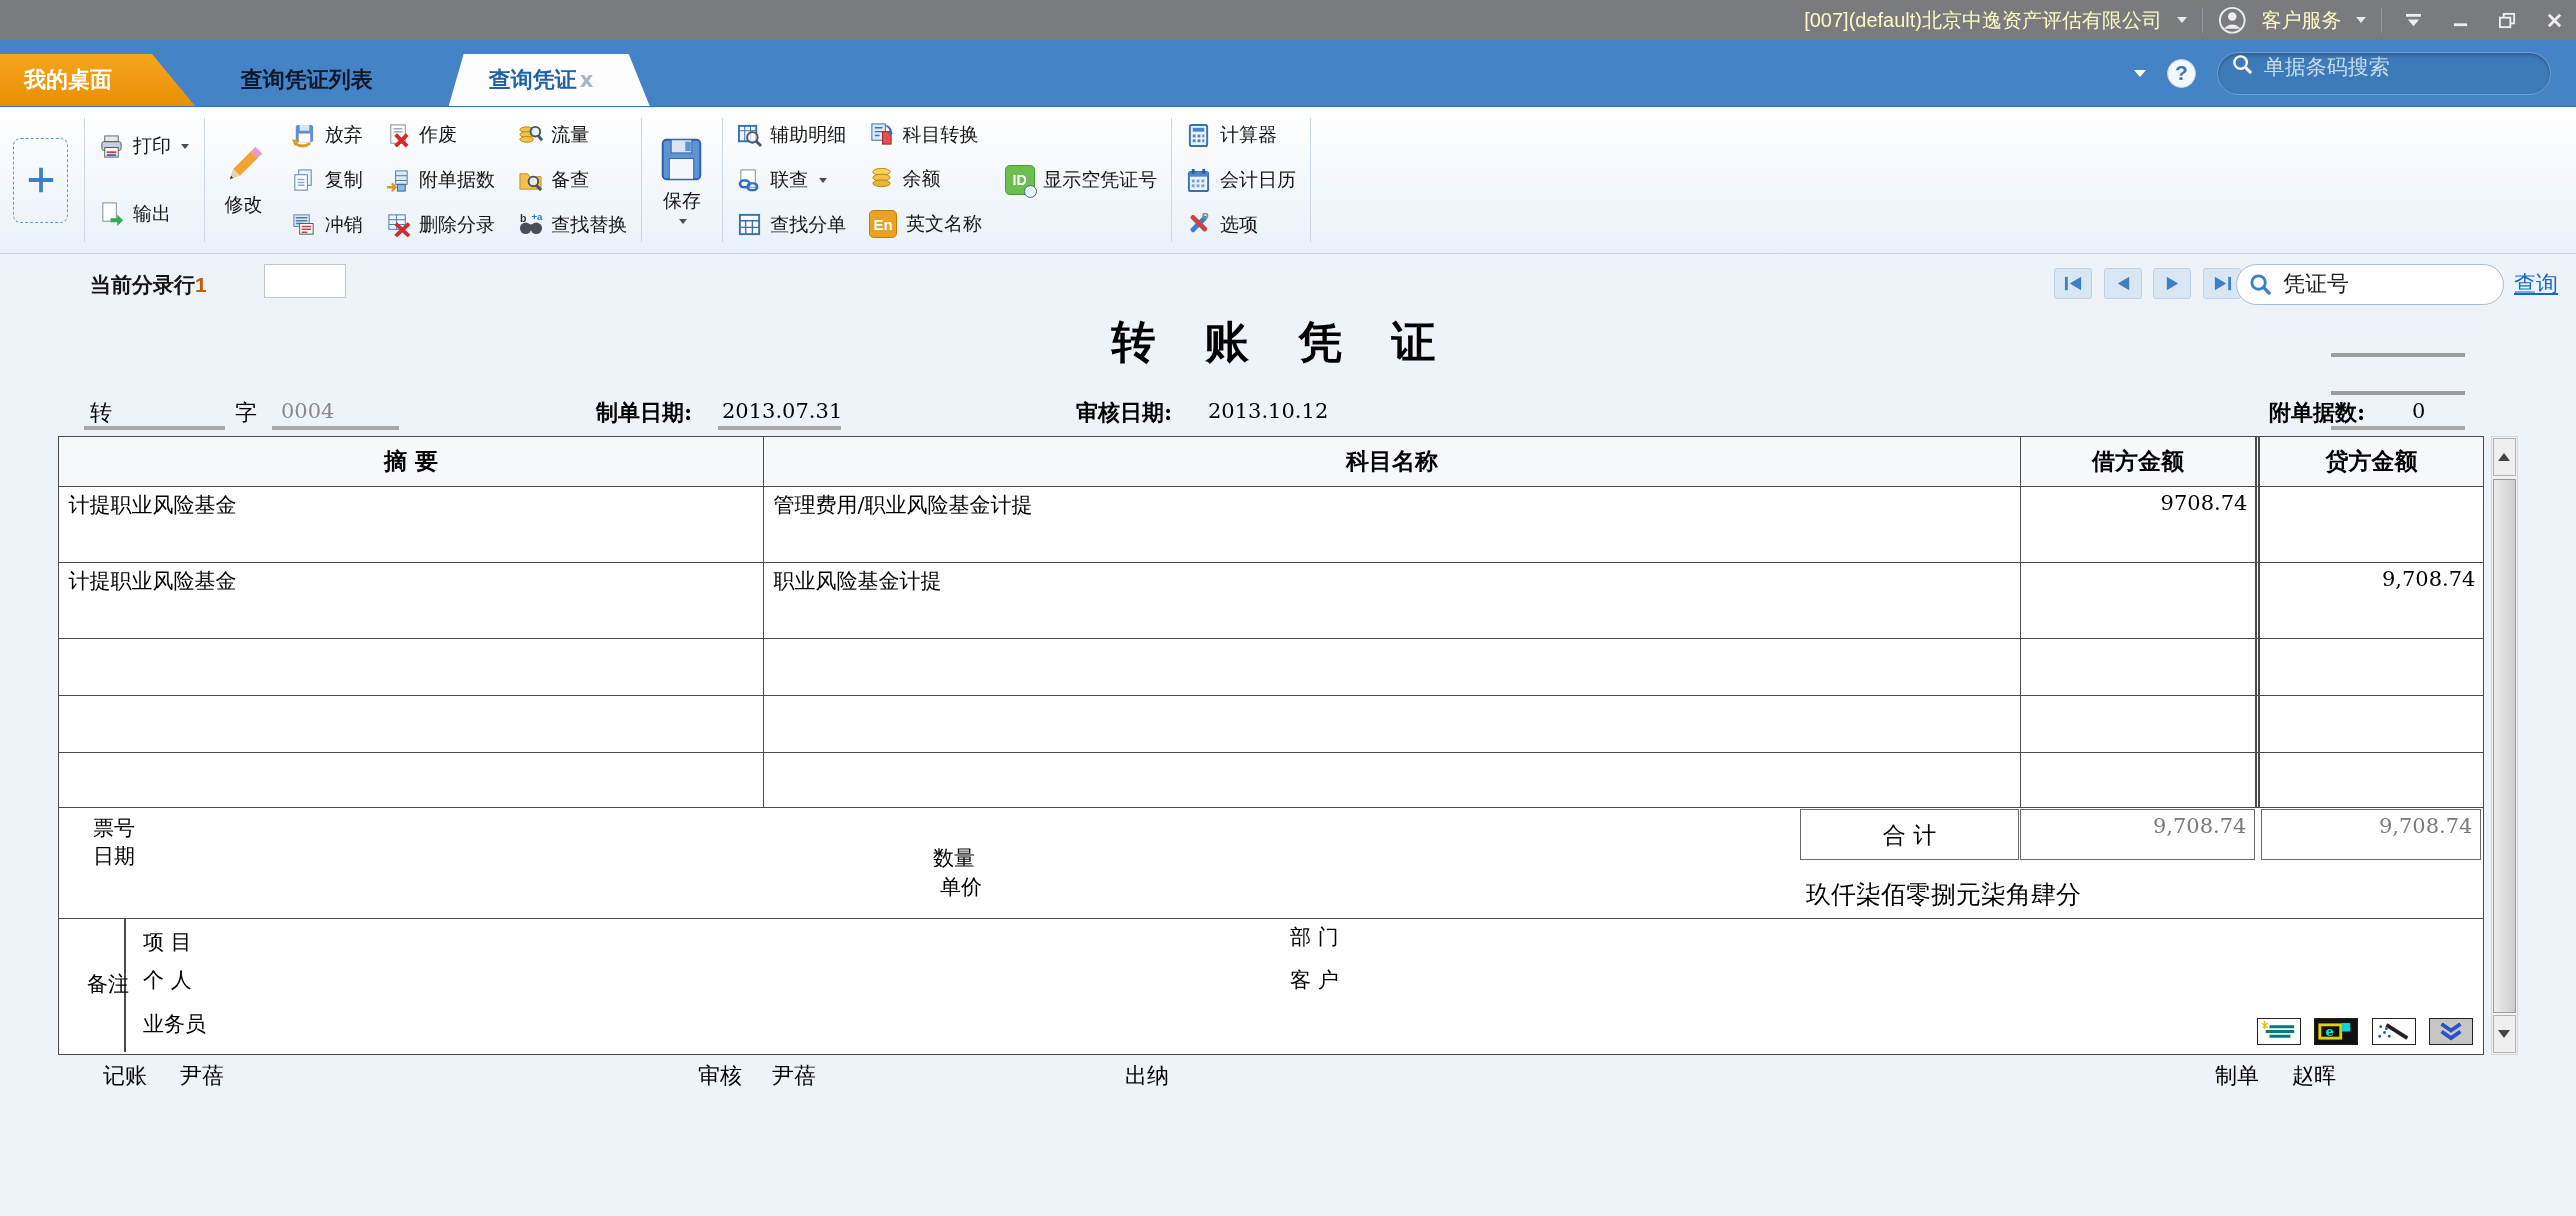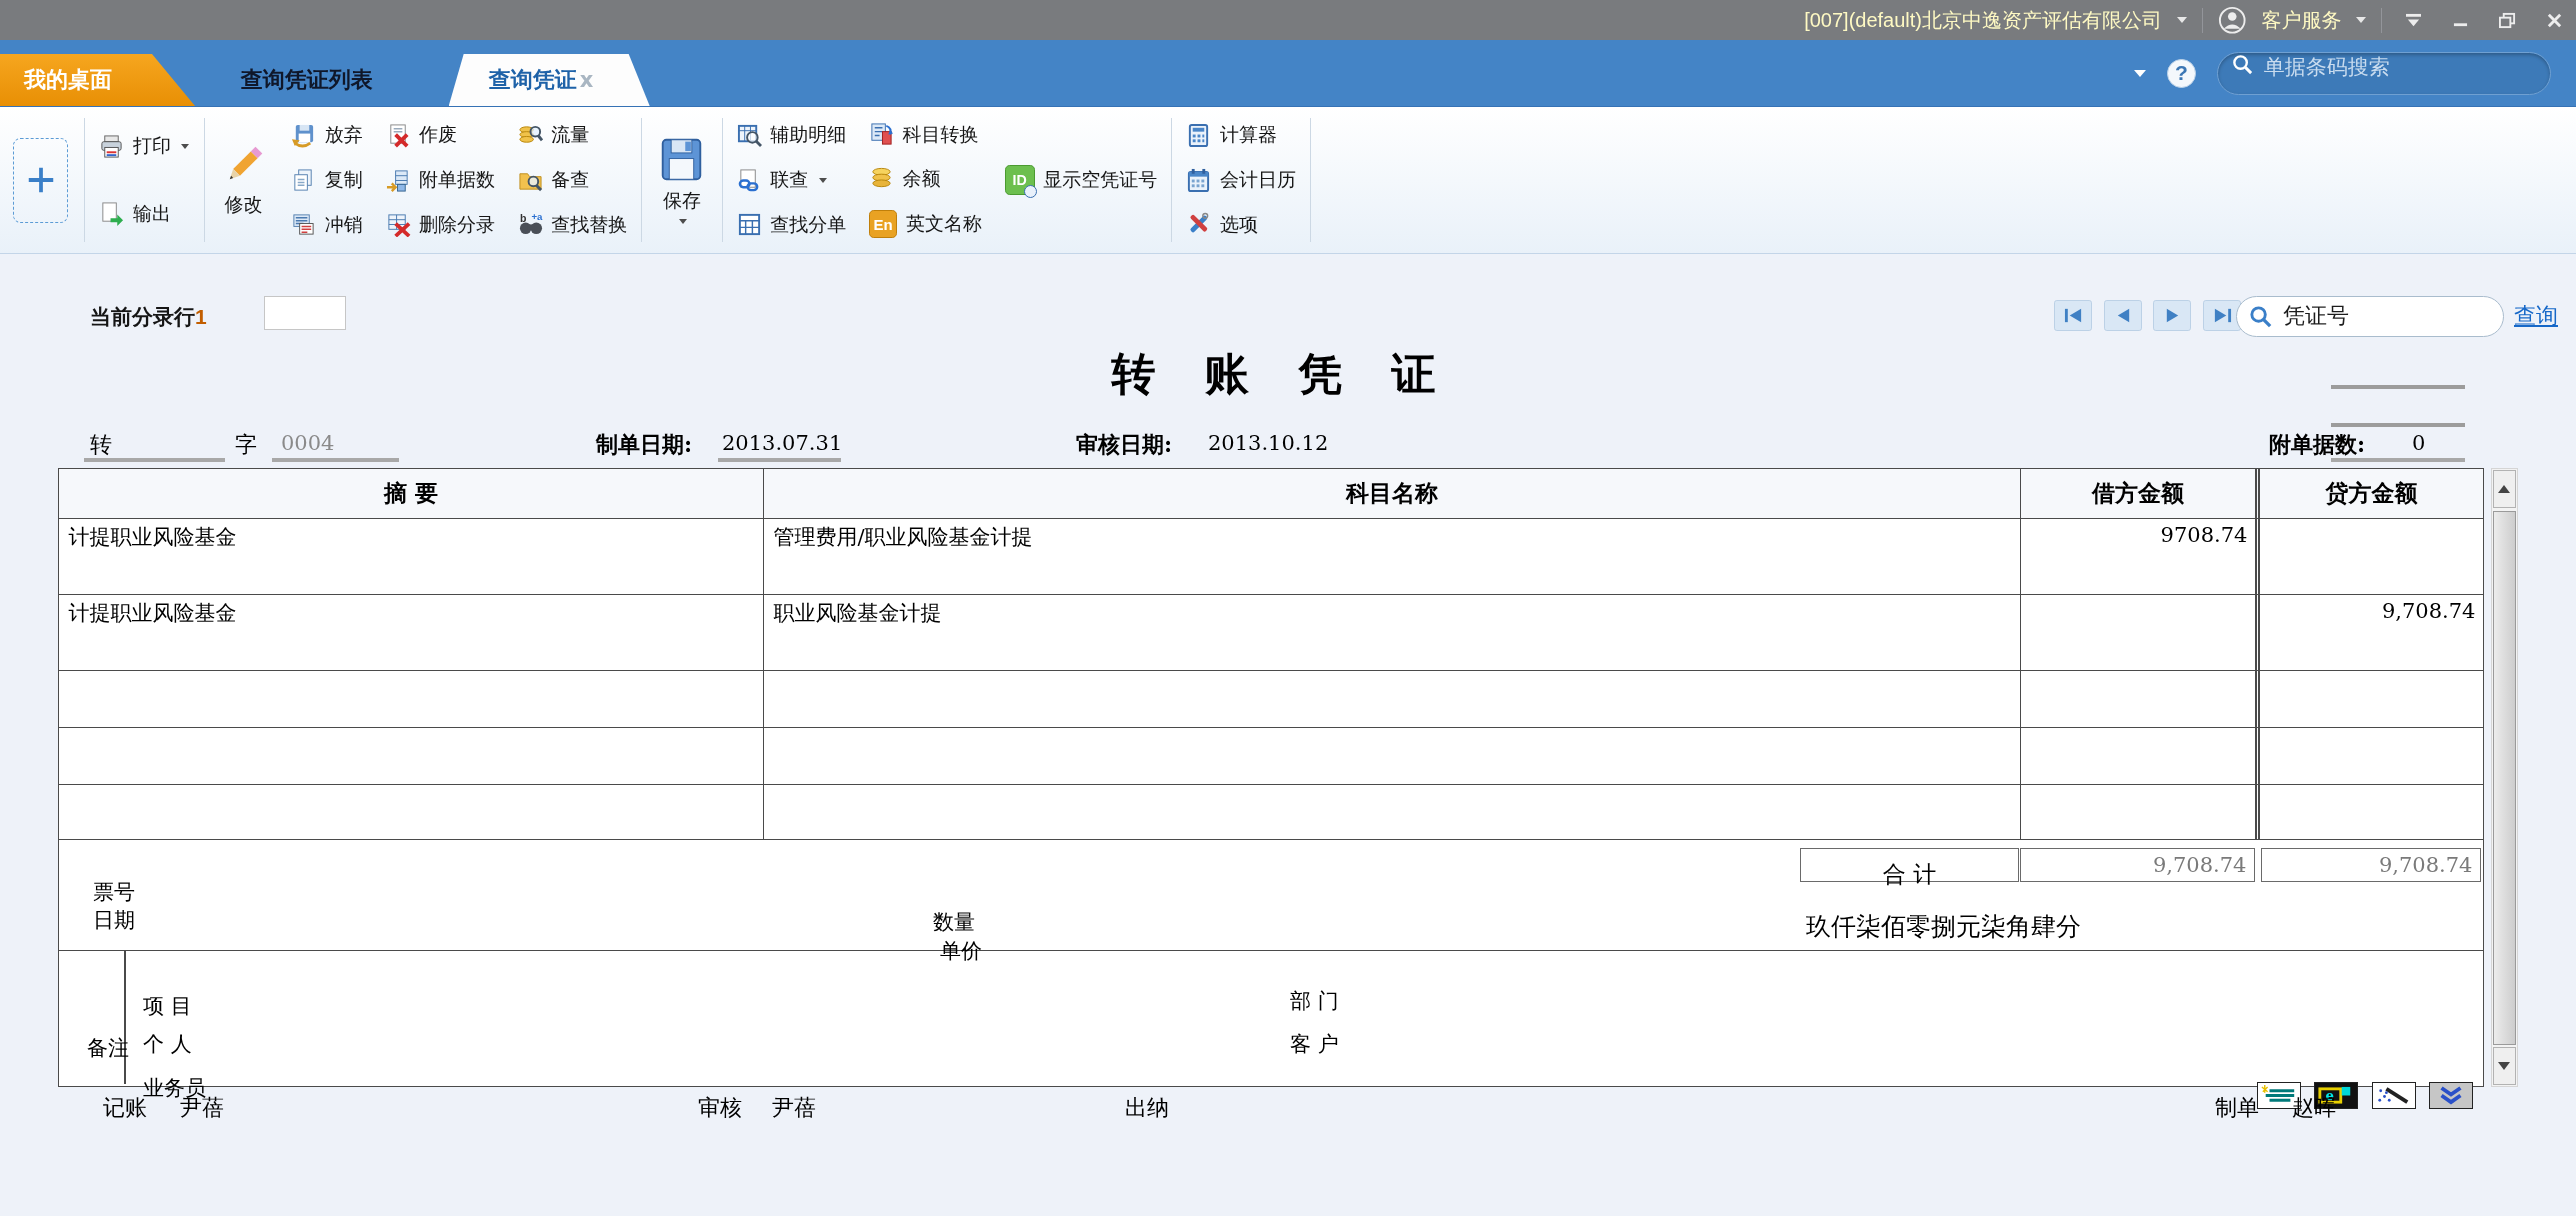--- a/index.html
+++ b/index.html
@@ -40,21 +40,21 @@
   .rbtn { display:flex; align-items:center; gap:8.5px; font-size:19px; color:#161616; white-space:nowrap; cursor:default; }
   .bigbtn { display:flex; flex-direction:column; align-items:center; justify-content:center; gap:4.7px; font-size:19px; color:#161616; padding:0 13.3px; }
   .plusbtn { align-self:center; width:55px; height:85px; margin:0 13.3px 0 9.5px; border:1.9px dashed #5b9bd5; border-radius:7.6px; display:flex; align-items:center; justify-content:center; }
   .caret-s { width:0; height:0; border-left:4.7px solid transparent; border-right:4.7px solid transparent; border-top:5.7px solid #4d4d4d; margin-left:1.9px; }
   .idbadge { width:30px; height:30px; border-radius:4.7px; background:#6cbf4e; border:0.9px solid #4a9a30; color:#fff; font-weight:bold; font-size:14.2px; display:flex; align-items:center; justify-content:center; position:relative; }
   .idbadge .mini { position:absolute; right:-3.8px; bottom:-3.8px; width:13.3px; height:13.3px; border-radius:50%; background:#e9f1fb; border:1.9px solid #3a6fb0; }
   .enbadge { width:28.5px; height:28.5px; border-radius:4.7px; background:#e9a223; border:0.9px solid #c07f0a; color:#fff; font-weight:bold; font-size:15px; display:flex; align-items:center; justify-content:center; }
 
   
   .content { position:absolute; left:0; top:254px; width:2576px; height:962px; background:#eef2f9; }
-  .abs { position:absolute;margin-top:32px; }
+  .abs { position:absolute; }
 
   .current-entry { left:90px; top:17px; font-size:21px; font-weight:bold; color:#151515; }
   .current-entry .val { color:#c25e00; }
   .entry-input { left:264px; top:9.5px; width:82px; height:34px; background:#fff; border:1.9px solid #c6c6c6; }
 
   .navbtn { top:14.2px; width:38px; height:31px; background:#d9e7f5; border:0.9px solid #bcd1e6; border-radius:2.8px; display:flex; align-items:center; justify-content:center; }
   .vno-pill { left:2236px; top:9.5px; width:268px; height:41px; background:#fff; border:1.9px solid #a9bccd; border-radius:21px; display:flex; align-items:center; gap:9.5px; padding:0 11.4px; }
   .vno-pill .txt { font-size:22px; color:#1c1c1c; }
   .query-link { left:2514px; top:15px; font-size:22px; color:#1668c8; text-decoration:underline; }
 
@@ -73,21 +73,21 @@
   .c2 { width:1257px; border-right:1.9px solid #4a4a4a; padding:3.8px 9.5px; font-size:21px; }
   .c3 { width:234px; padding:3.8px 7.6px; font-size:21px; text-align:right; }
   .c4 { flex:1; border-left:5.7px double #4a4a4a; padding:3.8px 7.6px; font-size:21px; text-align:right; }
   .vhead { height:50px; background:#f6f8fb; }
   .vhead > div { display:flex; align-items:center; justify-content:center; font-weight:bold; font-size:23px; text-align:center; padding:0; }
   .r-tall { height:76px; }
   .r-short { height:57px; }
   .r-last { height:55px; }
 
   .midsec { position:relative; height:111px; border-bottom:1.9px solid #4a4a4a; font-size:21px; }
-  .totcell { position:absolute; top:8px; height:34px; border:1.9px solid #6a6a6a; font-size:21px; }
+  .totcell { position:absolute; top:1px; height:51px; border:1.9px solid #6a6a6a; font-size:21px; }
   .tot-amt { color:#7a7a7a; text-align:right; padding:3.8px 7.6px 0 0; }
   .words { position:absolute; left:1747px; top:70px; font-size:25px; color:#000; }
 
   .remsec { position:relative; height:133px; font-size:21px; }
   .rem-vline { position:absolute; left:65px; top:0; bottom:0; width:1.9px; background:#4a4a4a; }
 
   .vicon { width:44px; height:26.6px; border:1.9px solid #222; background:#fff; display:flex; align-items:center; justify-content:center; }
   .vicon.gray4 { background:#c6c6c6; }
 
   .sig { top:807px; font-size:22px; color:#000; }

